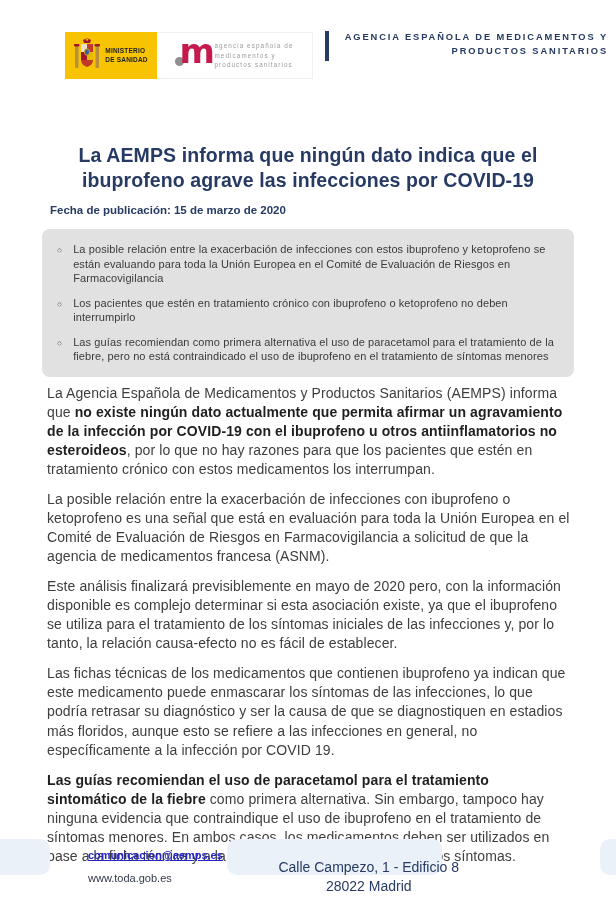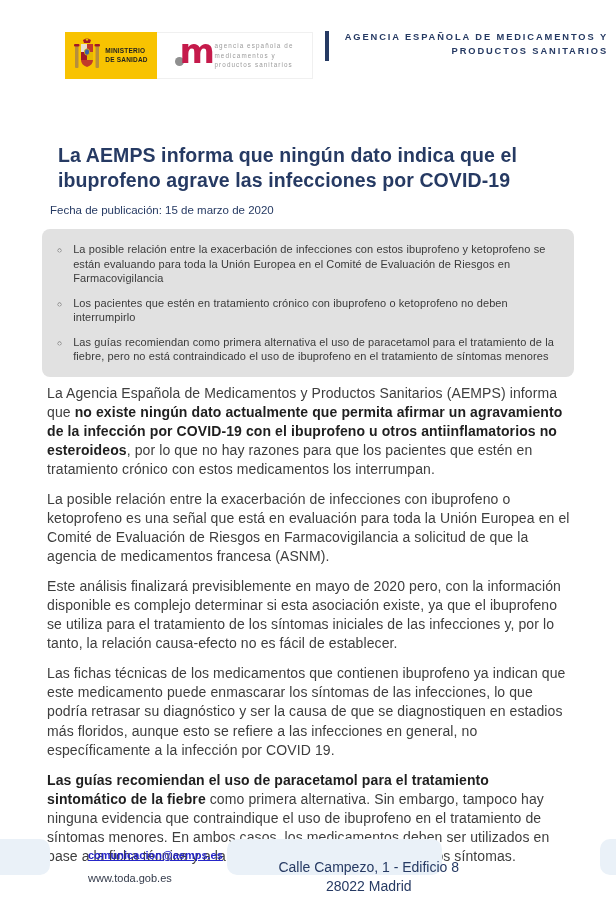--- a/index.html
+++ b/index.html
@@ -37,24 +37,24 @@
   .agency-right { position: absolute; left: 325px; top: 0px; display: flex; gap: 11px; }
   .agency-bar { width: 4px; height: 30px; background: #263a63; margin-top: 1px; }
   .agency-name {
     width: 268px; font-size: 9.3px; font-weight: 700; color: #263a63;
     letter-spacing: 1.9px; line-height: 1.55; text-align: right;
   }
 
   
   .title {
     position: absolute; top: 130px; left: 58px; width: 500px;
-    text-align: left; font-size: 19.5px; font-weight: 800; color: #263a63;
+    text-align: center; font-size: 19.5px; font-weight: 800; color: #263a63;
     line-height: 1.26; letter-spacing: .1px;
   }
-  .pub-date { position: absolute; top: 204px; left: 50px; font-size: 11.5px; color: #263a63; }
+  .pub-date { position: absolute; top: 204px; left: 50px; font-size: 11.5px; color: #263a63; font-weight: bold; }
 
   
   .highlight-box {
     position: absolute; top: 229px; left: 42px; width: 532px; box-sizing: border-box;
     background: #e1e1e1; border-radius: 8px; padding: 13px 20px 13px 15px;
   }
   .highlight-list { list-style: none; margin: 0; padding: 0; }
   .highlight-item { display: flex; gap: 11px; margin-bottom: 10px; }
   .highlight-item:last-child { margin-bottom: 0; }
   .hl-marker { font-size: 8.5px; color: #5a5a5a; line-height: 1; margin-top: 4px; }

